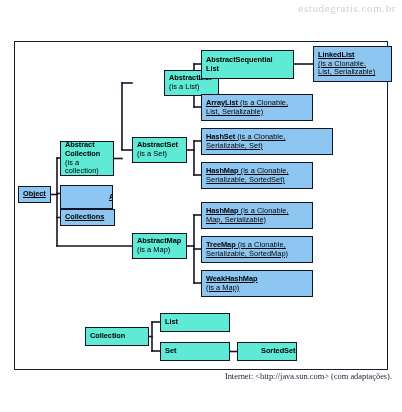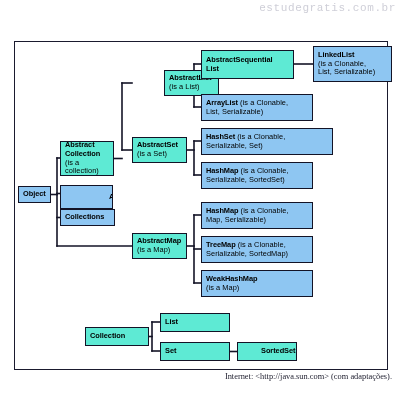--- a/index.html
+++ b/index.html
@@ -15,21 +15,21 @@
     position: relative;
     width: 402px;
     height: 412px;
     background: #ffffff;
     overflow: hidden;
   }
   #watermark {
     position: absolute;
     top: 2px;
     right: 6px;
-    font-family: Liberation Mono, monospace;
+    font-family: Liberation Serif, serif;
     font-size: 11px;
     letter-spacing: 0.6px;
     color: #cfcfd8;
     white-space: nowrap;
     user-select: none;
   }
   #frame {
     position: absolute;
     left: 14px;
     top: 41px;
@@ -65,20 +65,21 @@
     letter-spacing: -0.05px;
   }
   .node .sub {
     font-weight: normal;
   }
   .cream {
     background: #5eead4;
   }
   .blue {
     background: #8ec6f2;
+    text-decoration: underline;
   }
   .vcenter {
     display: flex;
     flex-direction: column;
     justify-content: center;
   }
   #footnote {
     position: absolute;
     left: 196px;
     top: 372px;

